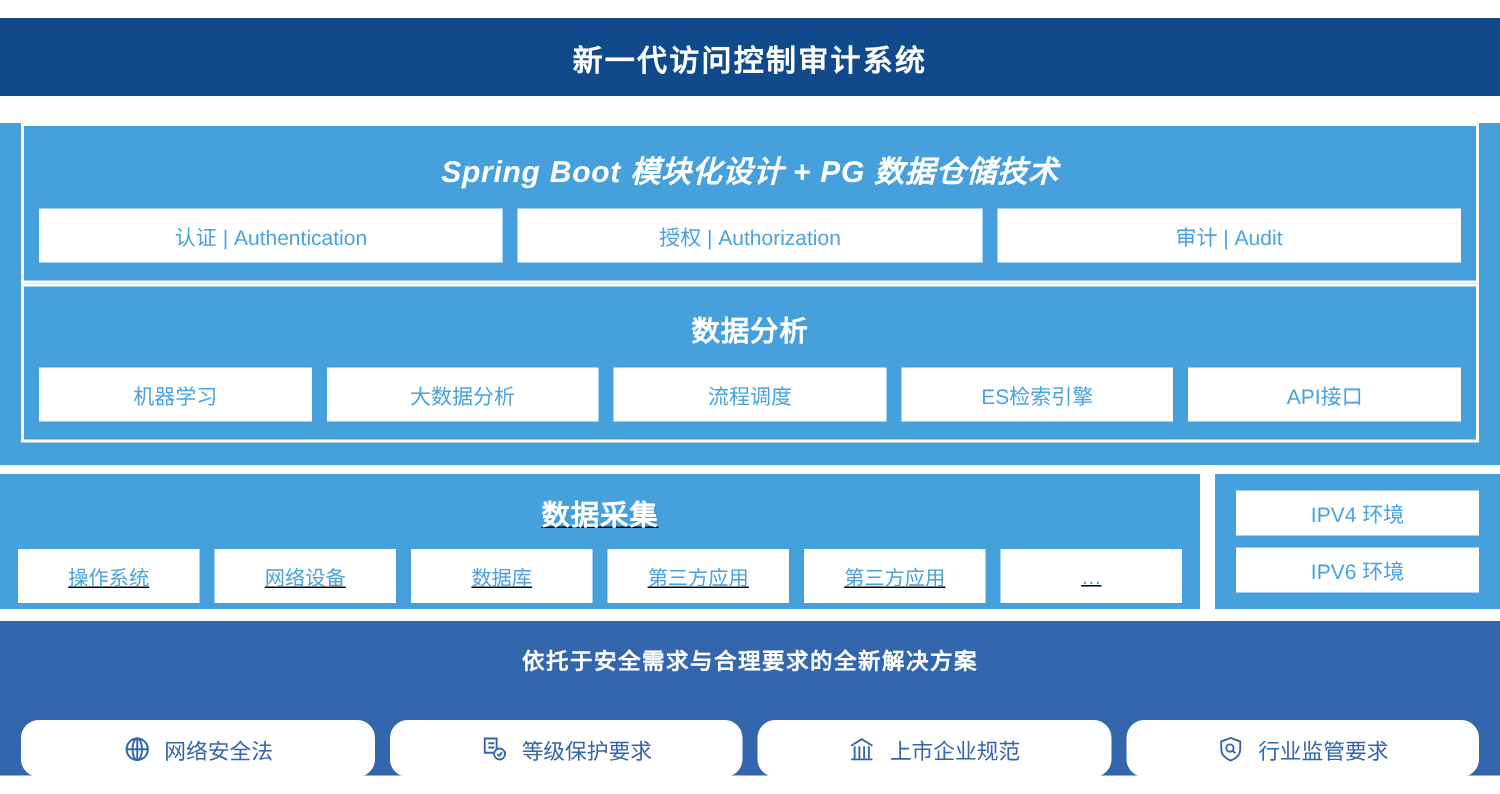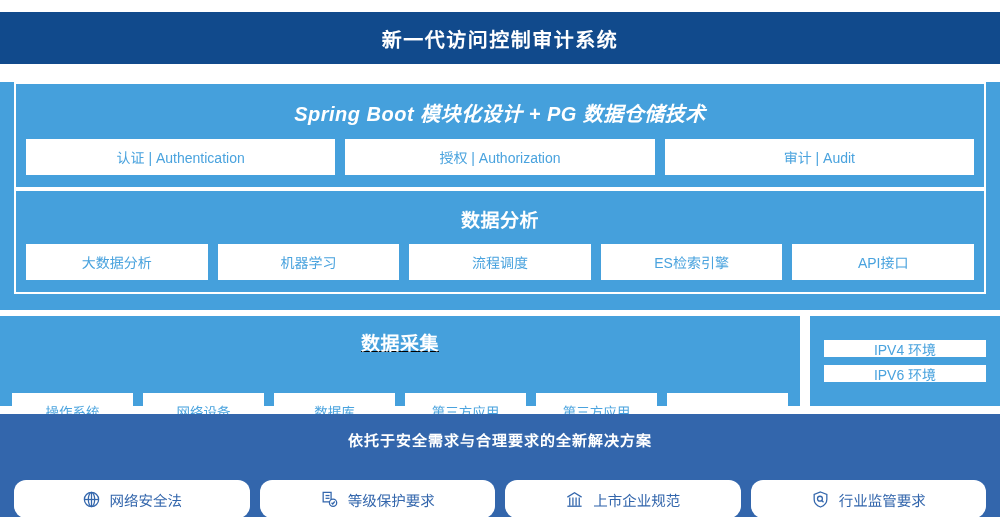--- a/index.html
+++ b/index.html
@@ -88,21 +88,20 @@
     display: flex;
     align-items: center;
     justify-content: center;
     color: #4aa3de;
     font-size: 14px;
     box-sizing: border-box;
     white-space: nowrap;
   }
   .chip.small {
     font-size: 13.5px;
-    margin-top: 28px;
   }
 
   
   .collect-row {
     position: absolute;
     left: 0;
     top: 316px;
     width: 1000px;
     height: 90px;
     display: flex;
@@ -124,21 +123,21 @@
     background: #45a0dc;
     box-sizing: border-box;
     padding: 8px 14px;
     display: flex;
     flex-direction: column;
     justify-content: center;
     gap: 8px;
   }
   .side-chip {
     background: #ffffff;
-    height: 17px;
+    height: 30px;
     display: flex;
     align-items: center;
     justify-content: center;
     color: #4aa3de;
     font-size: 14px;
     white-space: nowrap;
   }
 
   
   .panel-bottom {
@@ -195,22 +194,22 @@
       <div class="chip-row">
         <div class="chip">认证 | Authentication</div>
         <div class="chip">授权 | Authorization</div>
         <div class="chip">审计 | Audit</div>
       </div>
     </div>
 
     <div class="inner-box">
       <div class="group-heading">数据分析</div>
       <div class="chip-row">
+        <div class="chip">机器学习</div>
         <div class="chip">大数据分析</div>
-        <div class="chip">机器学习</div>
         <div class="chip">流程调度</div>
         <div class="chip">ES检索引擎</div>
         <div class="chip">API接口</div>
       </div>
     </div>
 
   </div>
 
   <div class="collect-row">
 

